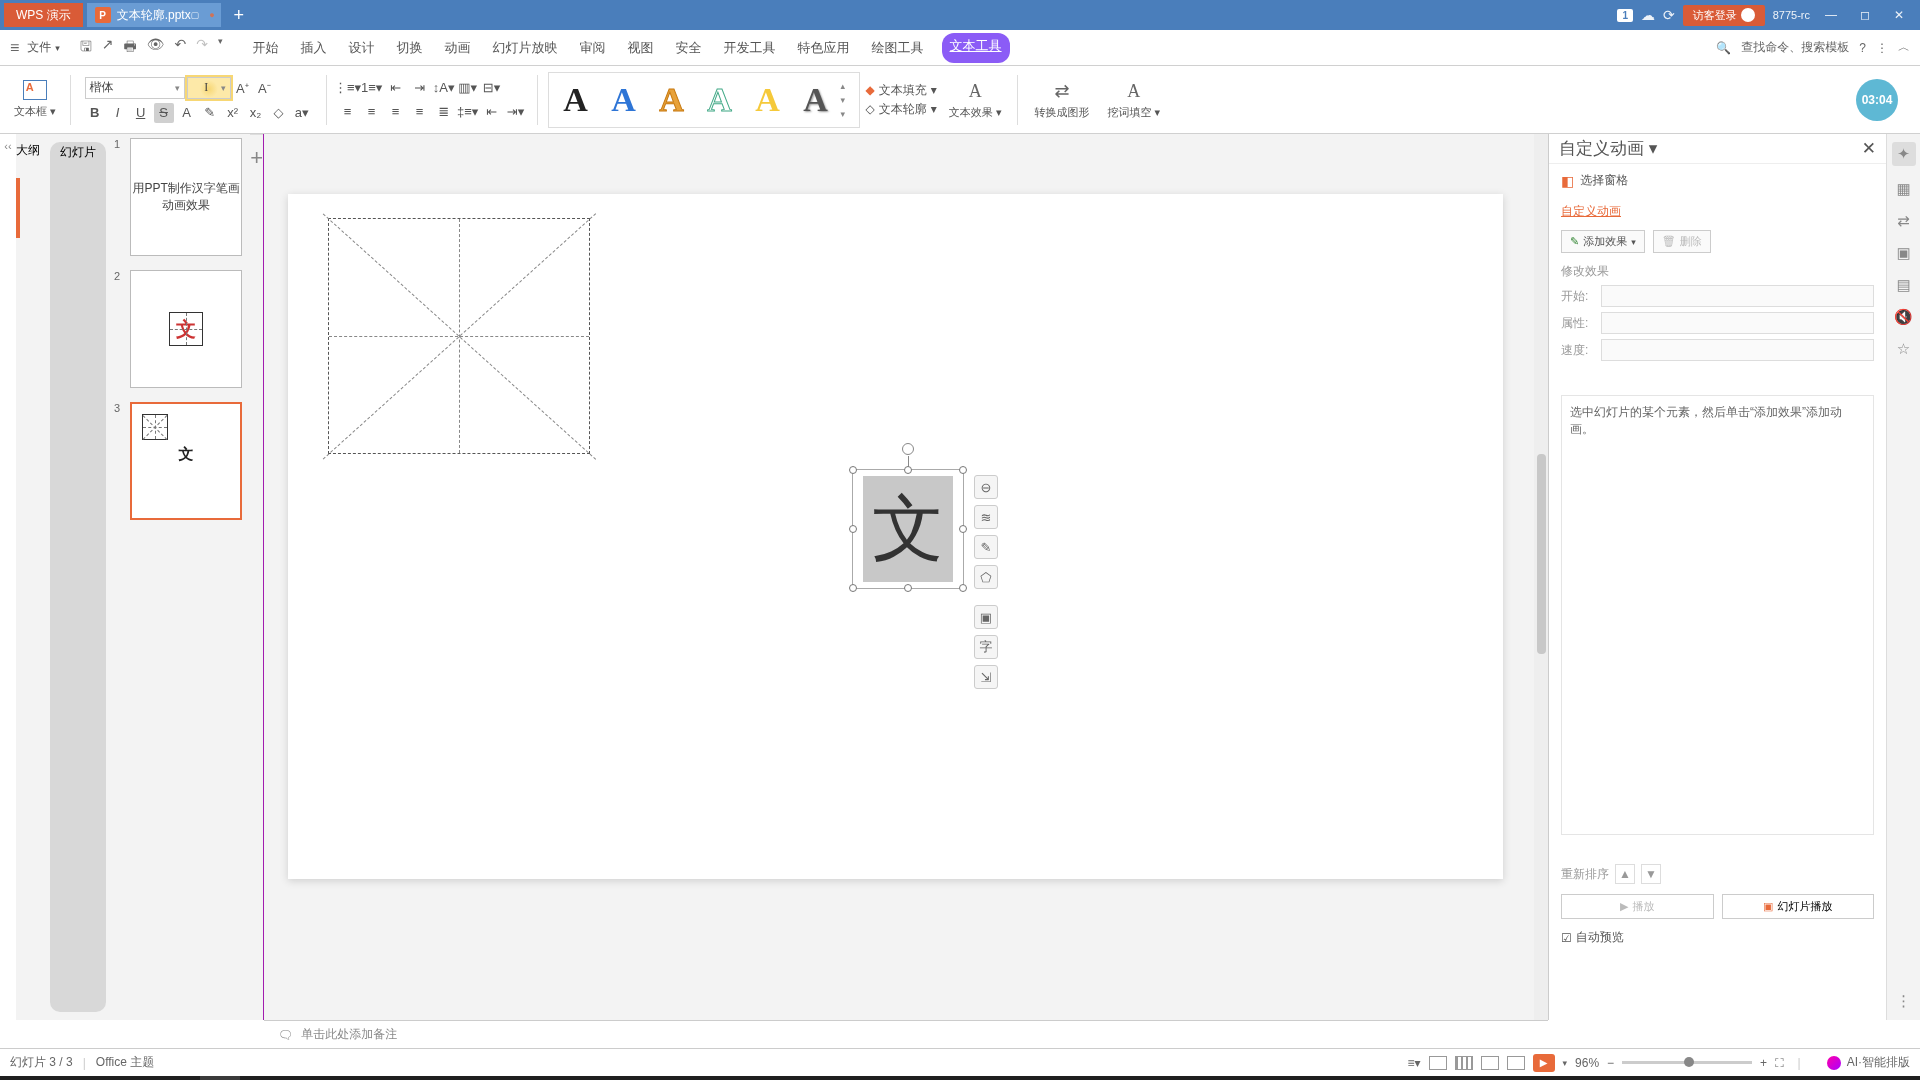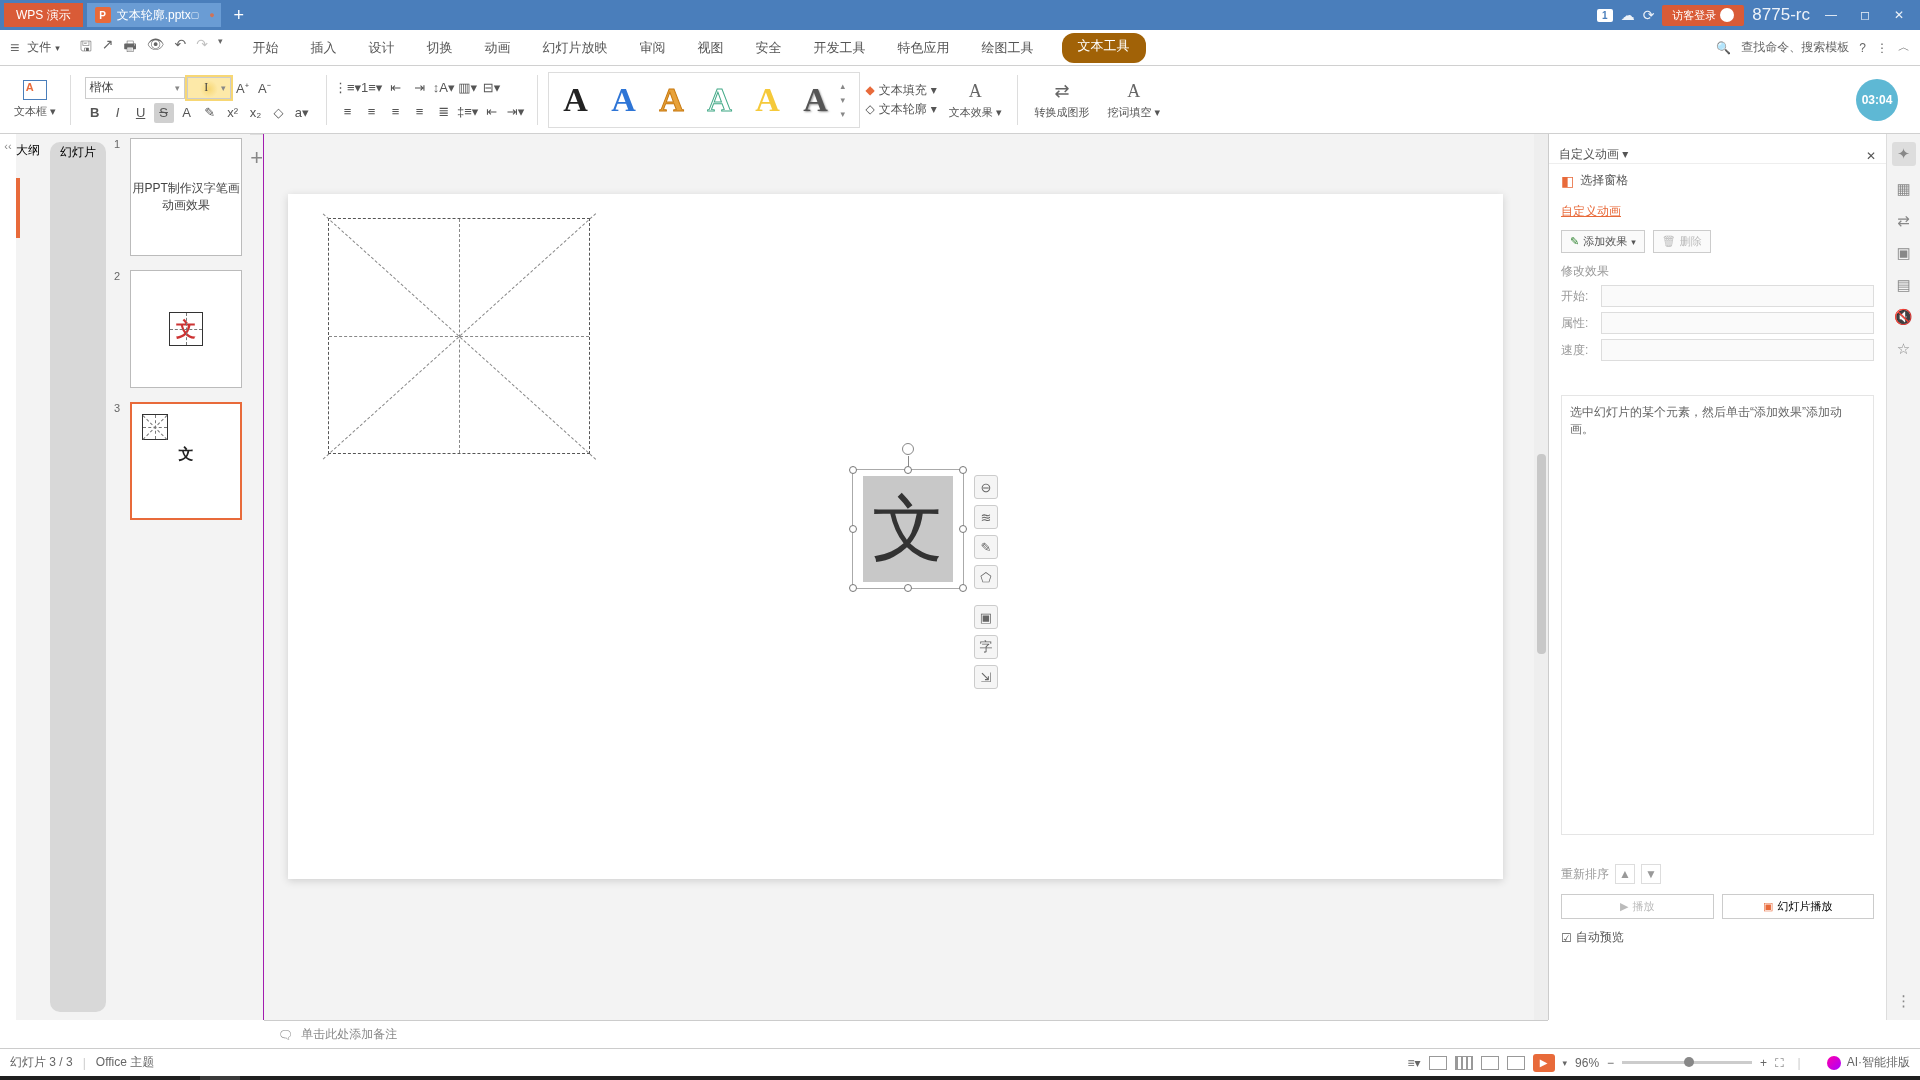--- a/index.html
+++ b/index.html
@@ -11,31 +11,31 @@
 .titlebar .doc-tab { background:#6a9cd4; height:24px; padding:0 30px 0 8px; display:flex; align-items:center; gap:6px; margin-left:4px; position:relative; }
 .titlebar .doc-tab .p-icon { width:16px; height:16px; background:#e86a3a; color:#fff; display:flex; align-items:center; justify-content:center; font-size:10px; font-weight:bold; border-radius:2px; }
 .titlebar .tab-actions { position:absolute; right:6px; display:flex; gap:10px; color:#fff; opacity:.8; }
 .titlebar .tab-actions span { font-size:9px; }
 .titlebar .add-tab { width:28px; height:24px; display:flex; align-items:center; justify-content:center; font-size:18px; color:#fff; margin-left:4px; }
 .titlebar .right { margin-left:auto; display:flex; align-items:center; gap:8px; padding-right:8px; }
 .titlebar .badge { background:#fff; color:#4a7ebb; font-size:10px; padding:1px 5px; border-radius:2px; font-weight:bold; }
 .titlebar .icon-top { font-size:14px; opacity:.9; }
 .titlebar .login-btn { background:#d95b37; padding:3px 10px; border-radius:2px; font-size:11px; display:flex; align-items:center; gap:4px; }
 .titlebar .login-btn .avatar { width:14px; height:14px; background:#fff; border-radius:50%; }
-.titlebar .build { font-size:17px; opacity:.9; }
+.titlebar .build { font-size:11px; opacity:.9; }
 .titlebar .win-btn { width:26px; text-align:center; font-size:12px; opacity:.9; }
 
 
 .menubar { height:36px; display:flex; align-items:center; padding:0 10px; gap:2px; border-bottom:1px solid #d0d0d0; }
 .menubar .ham { font-size:16px; color:#666; }
 .menubar .file-menu { display:flex; align-items:center; gap:4px; color:#555; margin:0 6px; }
 .menubar .qat { display:flex; gap:10px; margin:0 12px; color:#666; font-size:14px; }
-.menubar .tabs { display:flex; gap:24px; margin-left:12px; }
+.menubar .tabs { display:flex; gap:14px; margin-left:12px; }
 .menubar .tabs span { color:#555; font-size:13px; padding:6px 4px; }
-.menubar .tabs span.active { background:#a16207; color:#fff; border-radius:12px; padding:4px 16px; }
+.menubar .tabs span.active { background:#8b5cf6; color:#fff; border-radius:12px; padding:4px 8px;text-decoration:underline; }
 .menubar .right { margin-left:auto; display:flex; align-items:center; gap:10px; color:#666; }
 .menubar .search-hint { font-size:12px; }
 
 
 .ribbon { height:68px; border-bottom:1px solid #d0d0d0; display:flex; align-items:center; padding:0 10px; gap:6px; }
 .ribbon .group { display:flex; flex-direction:column; align-items:center; justify-content:center; height:100%; padding:0 4px; }
 .ribbon .vsep { width:1px; height:50px; background:#ddd; margin:0 4px; }
 .ribbon .txt-box-icon { width:24px; height:20px; border:1px solid #4a7ebb; position:relative; }
 .ribbon .txt-box-icon:before { content:"A"; position:absolute; left:2px; top:0; color:#e86a3a; font-size:11px; font-weight:bold; }
 .ribbon .label { font-size:11px; color:#555; margin-top:4px; }
@@ -92,21 +92,21 @@
 .text-sel .char-bg { position:absolute; left:10px; top:6px; right:10px; bottom:6px; background:#c8c8c8; display:flex; align-items:center; justify-content:center; }
 .text-sel .char-bg span { font-family:"KaiTi","STKaiti",serif; font-size:72px; color:#333; }
 .float-tools { position:absolute; right:-34px; top:6px; display:flex; flex-direction:column; gap:6px; }
 .float-tools .ft { width:24px; height:24px; background:#f5f5f5; border:1px solid #ccc; border-radius:3px; display:flex; align-items:center; justify-content:center; font-size:13px; color:#666; }
 
 .editor .vscroll { position:absolute; right:0; top:0; bottom:0; width:14px; background:#eee; }
 .editor .vscroll .thumb-s { position:absolute; right:2px; top:320px; width:9px; height:200px; background:#c8c8c8; border-radius:4px; }
 
 
 .sidepanel { width:338px; border-left:1px solid #ccc; display:flex; flex-direction:column; background:#fff; }
-.sidepanel .hdr { height:30px; display:flex; align-items:flex-end; justify-content:space-between; padding:0 10px; font-size:12px; color:#555; border-bottom:1px solid #eee; }
+.sidepanel .hdr { height:30px; display:flex; align-items:center; justify-content:space-between; padding:0 10px; font-size:17px; color:#555; border-bottom:1px solid #eee; }
 .sidepanel .sel-row { padding:8px 12px; display:flex; align-items:center; gap:6px; font-size:12px; color:#555; }
 .sidepanel .sel-row .ic { color:#e86a3a; font-size:14px; }
 .sidepanel .sec-title { padding:6px 12px; font-size:12px; color:#e86a3a; text-decoration:underline; }
 .sidepanel .btn-row2 { padding:4px 12px; display:flex; gap:8px; }
 .sidepanel .btn2 { border:1px solid #ccc; padding:3px 8px; font-size:11px; color:#555; display:flex; align-items:center; gap:4px; background:#fafafa; }
 .sidepanel .btn2.disabled { color:#bbb; }
 .sidepanel .form { padding:6px 12px; font-size:12px; color:#999; }
 .sidepanel .form-row { display:flex; align-items:center; margin:5px 0; }
 .sidepanel .form-row label { width:40px; }
 .sidepanel .form-row .sel { flex:1; height:22px; border:1px solid #ddd; background:#fafafa; }

